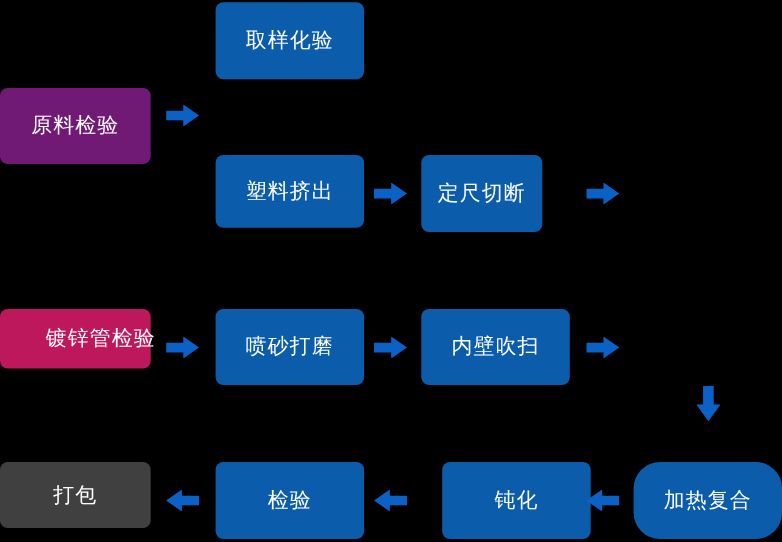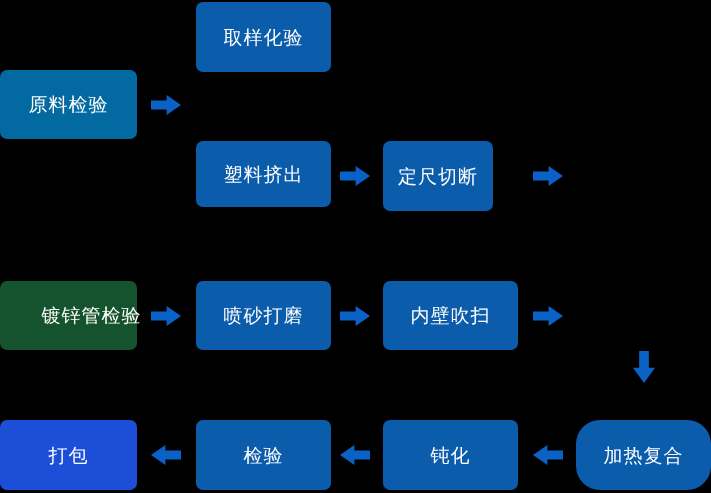--- a/index.html
+++ b/index.html
@@ -36,48 +36,48 @@
   }
   .arrow {
     position: absolute;
   }
   .arrow svg { display: block; }
 </style>
 </head>
 <body>
 
 <div id="canvas" style="background: rgb(0, 0, 0);">
-    <div class="node" style="left: 0px; top: 70px; width: 137px; height: 69px; background: #0369a1; color: rgb(255, 255, 255);">
+    <div class="node" style="left: 0px; top: 80px; width: 137px; height: 69px; background: #701a75; color: rgb(255, 255, 255);">
       <span class="node-label">原料检验</span>
     </div>
     <div class="node" style="left: 196px; top: 2px; width: 135px; height: 70px; background: rgb(11, 92, 171); color: rgb(255, 255, 255);">
       <span class="node-label">取样化验</span>
     </div>
     <div class="node" style="left: 196px; top: 141px; width: 135px; height: 66px; background: rgb(11, 92, 171); color: rgb(255, 255, 255);">
       <span class="node-label">塑料挤出</span>
     </div>
     <div class="node" style="left: 383px; top: 141px; width: 110px; height: 70px; background: rgb(11, 92, 171); color: rgb(255, 255, 255);">
       <span class="node-label">定尺切断</span>
     </div>
-    <div class="node" style="left: 0px; top: 281px; width: 137px; height: 69px; background: #14532d; color: rgb(255, 255, 255); padding-left: 46px;">
+    <div class="node" style="left: 0px; top: 281px; width: 137px; height: 54px; background: #be185d; color: rgb(255, 255, 255); padding-left: 46px;">
       <span class="node-label">镀锌管检验</span>
     </div>
     <div class="node" style="left: 383px; top: 281px; width: 135px; height: 69px; background: rgb(11, 92, 171); color: rgb(255, 255, 255);">
       <span class="node-label">内壁吹扫</span>
     </div>
     <div class="node" style="left: 196px; top: 281px; width: 135px; height: 69px; background: rgb(11, 92, 171); color: rgb(255, 255, 255);">
       <span class="node-label">喷砂打磨</span>
     </div>
-    <div class="node" style="left: 0px; top: 420px; width: 137px; height: 70px; background: #1d4ed8; color: rgb(255, 255, 255);">
+    <div class="node" style="left: 0px; top: 420px; width: 137px; height: 60px; background: #404040; color: rgb(255, 255, 255);">
       <span class="node-label">打包</span>
     </div>
     <div class="node" style="left: 196px; top: 420px; width: 135px; height: 70px; background: rgb(11, 92, 171); color: rgb(255, 255, 255);">
       <span class="node-label">检验</span>
     </div>
-    <div class="node" style="left: 383px; top: 420px; width: 135px; height: 70px; background: rgb(11, 92, 171); color: rgb(255, 255, 255);">
+    <div class="node" style="left: 402px; top: 420px; width: 135px; height: 70px; background: rgb(11, 92, 171); color: rgb(255, 255, 255);">
       <span class="node-label">钝化</span>
     </div>
     <div class="node" style="left: 576px; top: 420px; width: 135px; height: 70px; background: rgb(11, 92, 171); color: rgb(255, 255, 255); border-radius: 24px;">
       <span class="node-label">加热复合</span>
     </div>
     <div class="arrow" style="left: 151px; top: 95px; width: 30px; height: 20px;">
       <svg width="30" height="20" viewBox="0 0 30 20">
         <polygon points="0.00,5.60 15.60,5.60 15.60,0.00 30.00,10.00 15.60,20.00 15.60,14.40 0.00,14.40" fill="#0a62c7"></polygon>
       </svg>
     </div>

